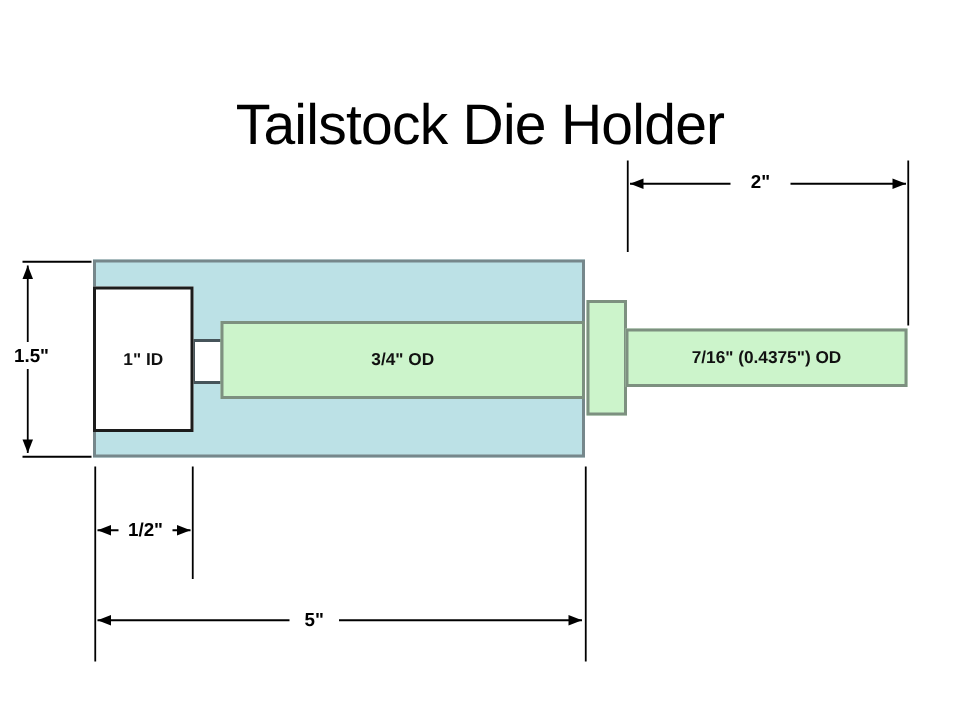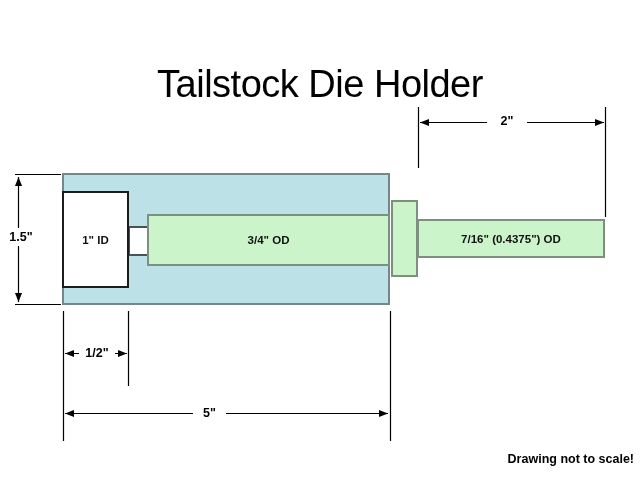--- a/index.html
+++ b/index.html
@@ -95,15 +95,14 @@
       <line x1="390.5" y1="311" x2="390.5" y2="441"></line>
       <line x1="65" y1="413.5" x2="388" y2="413.5" marker-start="url(#ah)" marker-end="url(#ah)"></line>
     </g>
   </svg>
 
   <div class="dim-label dim-h">1.5"</div>
   <div class="dim-label dim-2">2"</div>
   <div class="dim-label dim-half">1/2"</div>
   <div class="dim-label dim-5">5"</div>
 
-  <div class="note">Drawing not to scale!</div>
 
 </div>
 
 </body></html>

